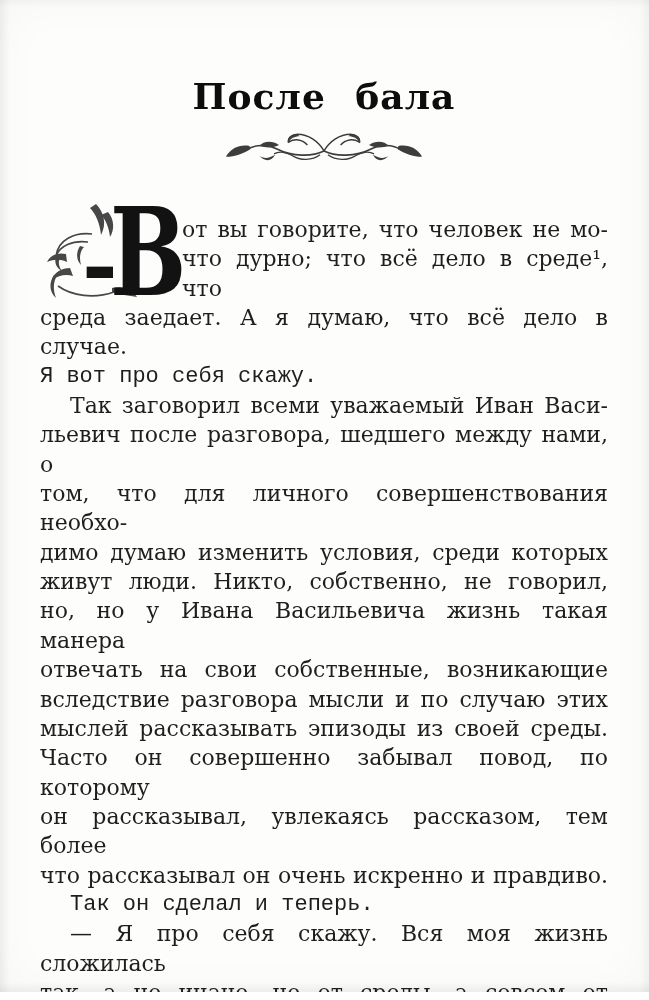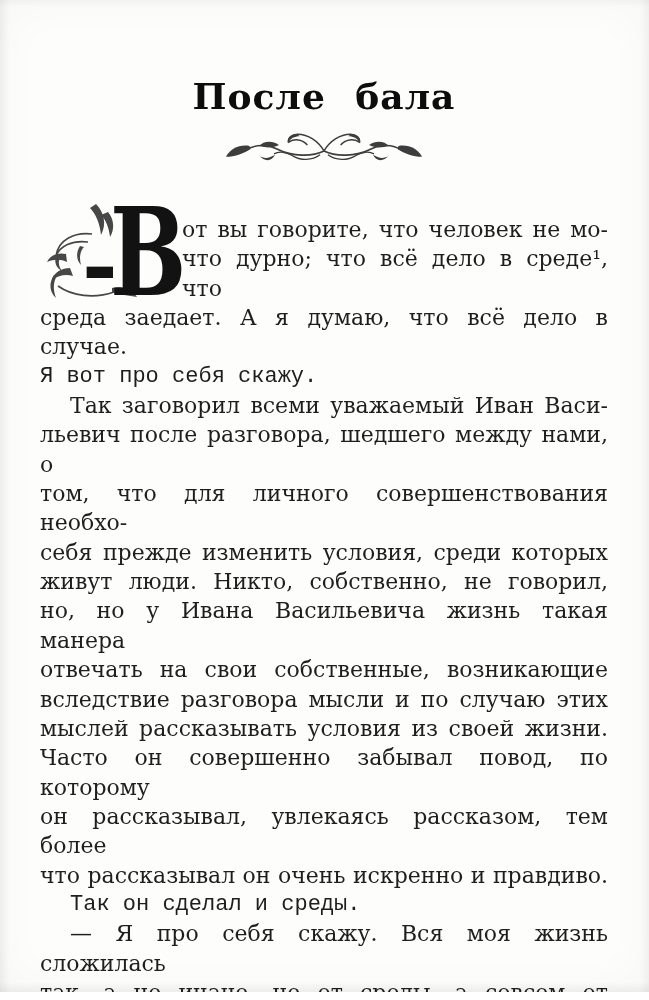--- a/index.html
+++ b/index.html
@@ -136,32 +136,32 @@
     </div>
   <div class="line">от вы говорите, что человек не мо-</div>
         <div class="line">что дурно; что всё дело в среде¹, что</div>
         <div class="line">среда заедает. А я думаю, что всё дело в случае.</div>
         <div class="line last">Я вот про себя скажу.</div>
       </div>
       <div class="para">
         <div class="line ind">Так заговорил всеми уважаемый Иван Васи-</div>
         <div class="line">льевич после разговора, шедшего между нами, о</div>
         <div class="line">том, что для личного совершенствования необхо-</div>
-        <div class="line">себя прежде изменить условия, среди которых</div>
+        <div class="line">димо думаю изменить условия, среди которых</div>
         <div class="line">живут люди. Никто, собственно, не говорил,</div>
         <div class="line">но, но у Ивана Васильевича жизнь такая манера</div>
         <div class="line">отвечать на свои собственные, возникающие</div>
         <div class="line">вследствие разговора мысли и по случаю этих</div>
-        <div class="line">мыслей рассказывать условия из своей жизни.</div>
+        <div class="line">мыслей рассказывать эпизоды из своей среды.</div>
         <div class="line">Часто он совершенно забывал повод, по которому</div>
         <div class="line">он рассказывал, увлекаясь рассказом, тем более</div>
         <div class="line">что рассказывал он очень искренно и правдиво.</div>
       </div>
       <div class="para">
-        <div class="line last ind">Так он сделал и среды.</div>
+        <div class="line last ind">Так он сделал и теперь.</div>
       </div>
       <div class="para">
         <div class="line ind">— Я про себя скажу. Вся моя жизнь сложилась</div>
         <div class="line">так, а не иначе, не от среды, а совсем от другого.</div>
       </div>
     </div>
 
 </div>
 
 </body></html>

